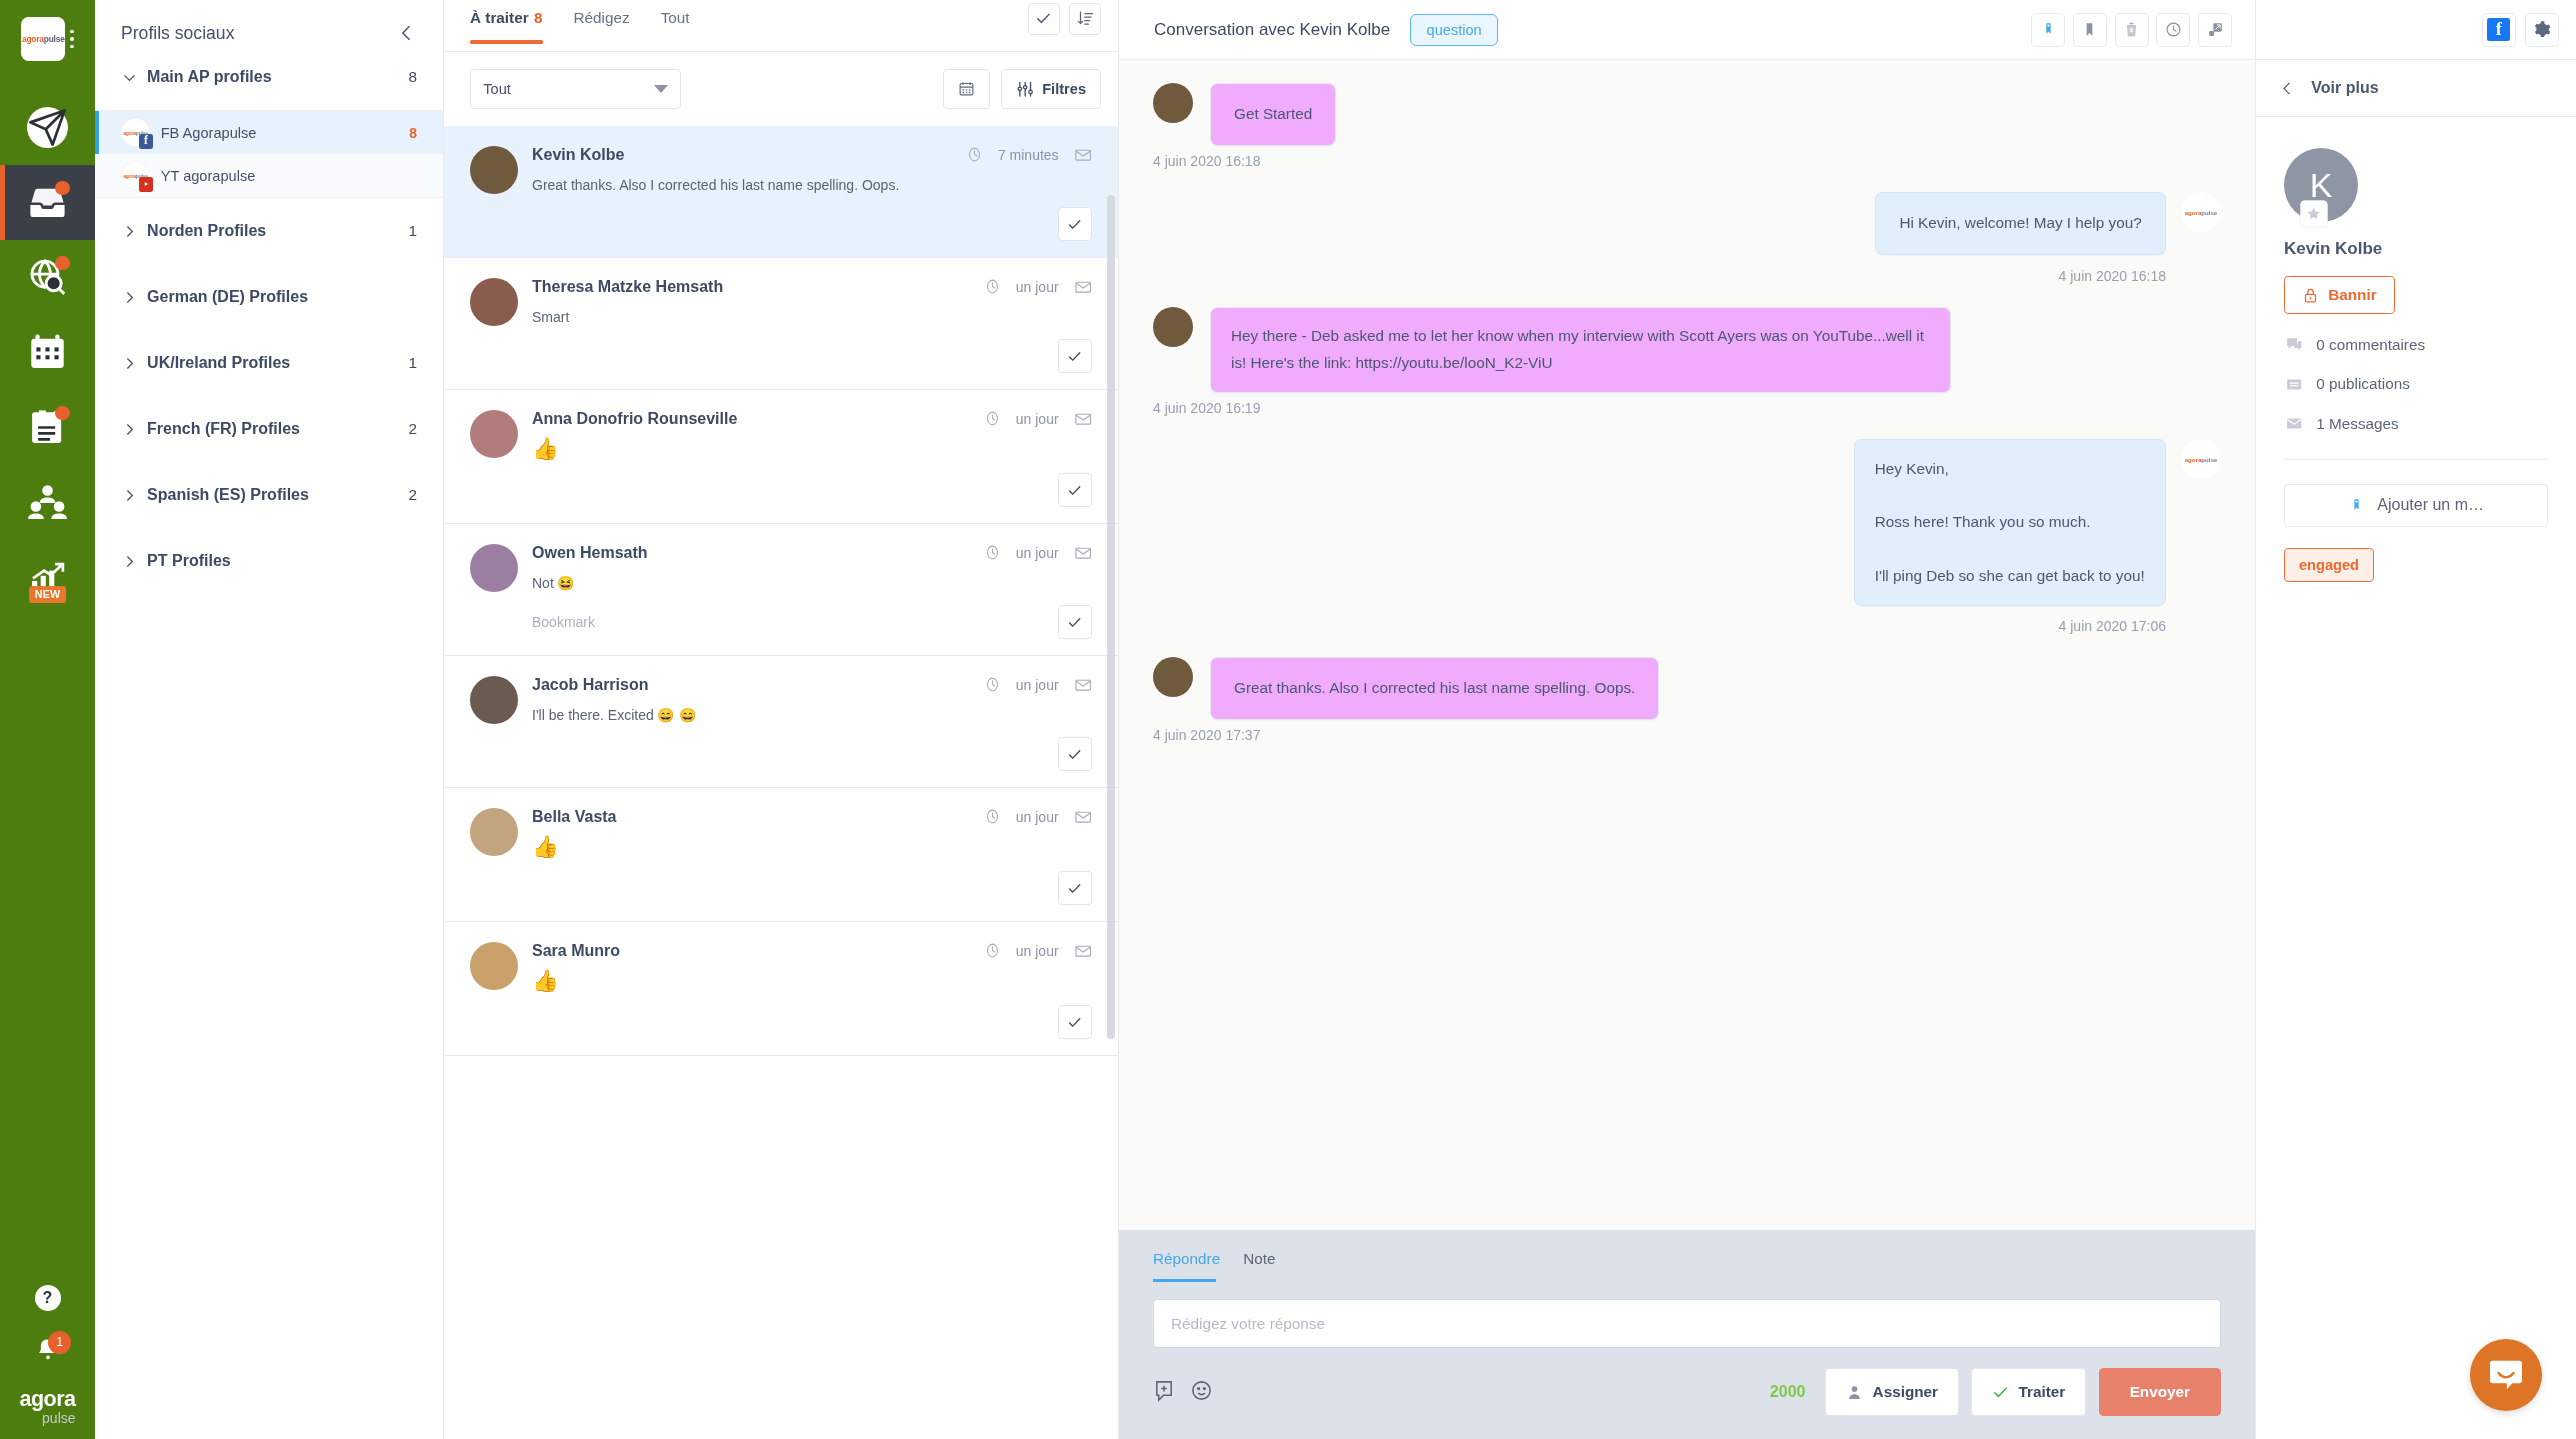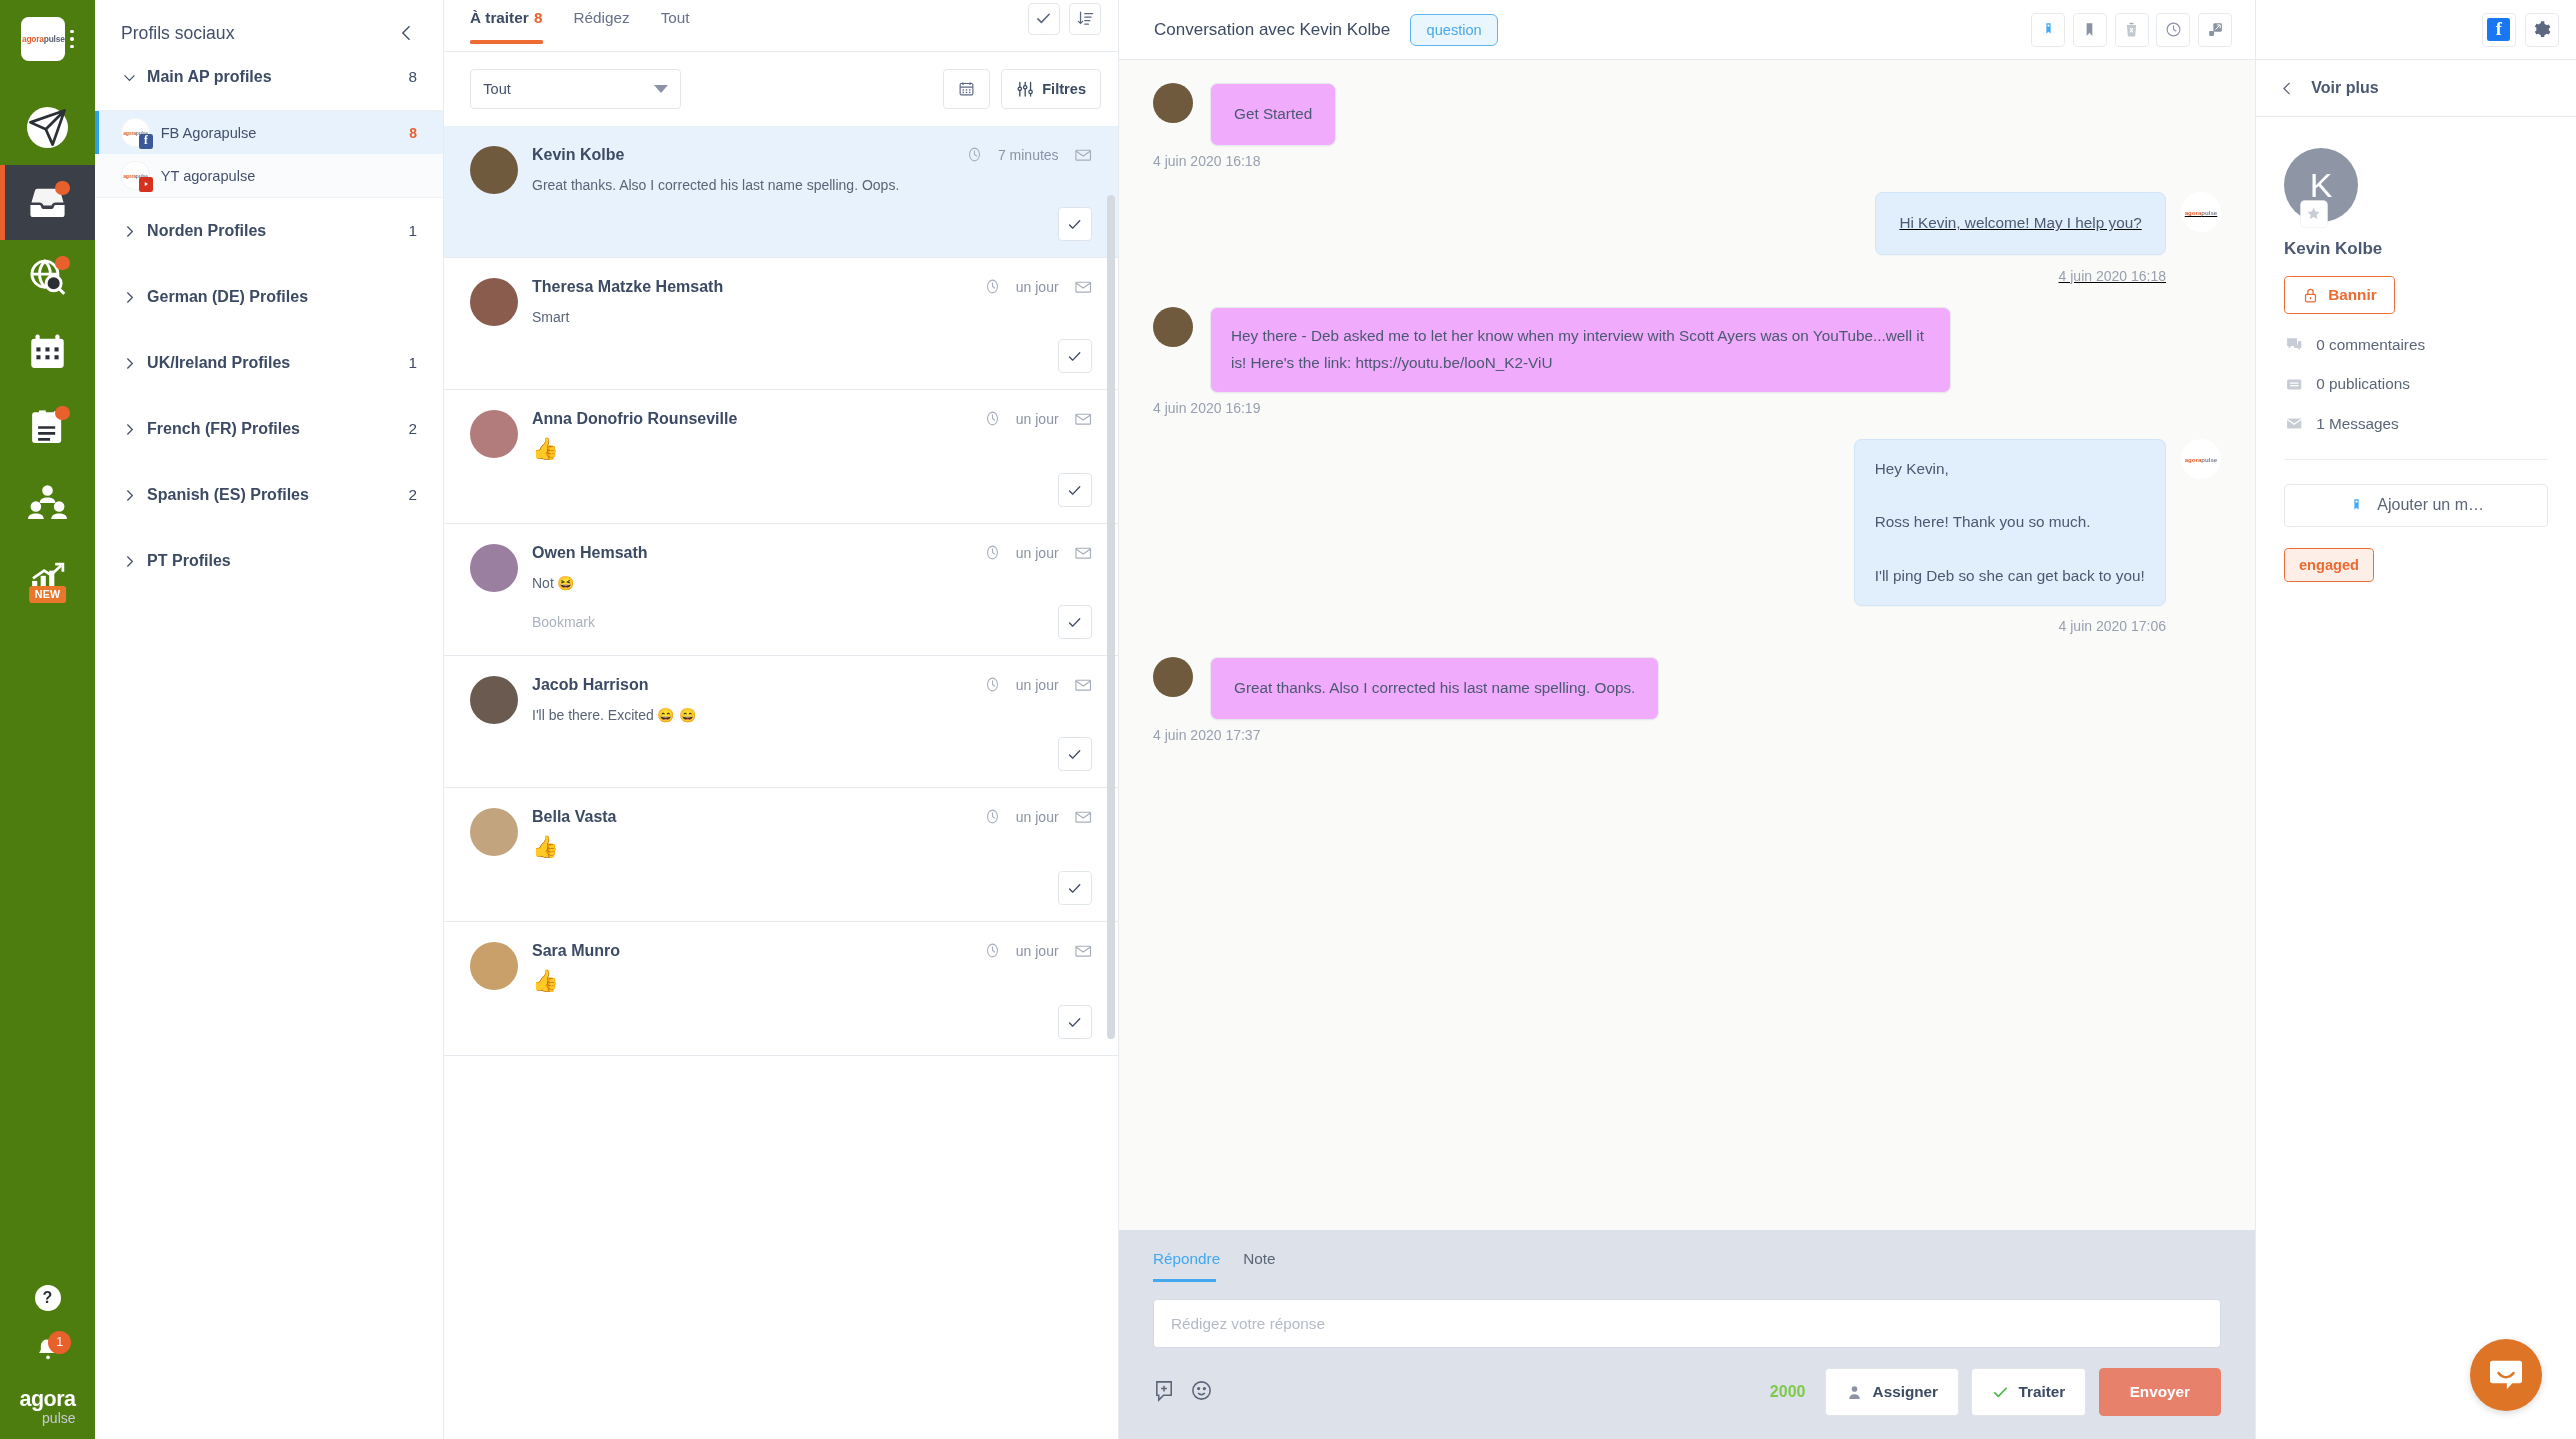--- a/index.html
+++ b/index.html
@@ -759,21 +759,21 @@
     </div>
 
     <div class="msgs" id="messages">
         <div class="m-wrap">
           <div class="msgrow">
             <div class="m-av" style="background:#6f5a3e"></div>
             <div class="bubble short" style="white-space:pre-line">Get Started</div>
           </div>
           <div class="m-time" style="margin-left: 0px;">4 juin 2020 16:18</div>
         </div>
-        <div class="m-wrap out" style="margin-left: auto; text-decoration: underline;">
+        <div class="m-wrap out" style="margin-left: auto;">
           <div class="msgrow out">
             <div class="bubble blue short" style="white-space:pre-line">Hi Kevin, welcome! May I help you?</div>
             <div class="m-av right">
               <span class="mini"><span class="o">agora</span><span class="p">pulse</span></span>
             </div>
           </div>
           <div class="m-time right" style="margin-right: 55px;">4 juin 2020 16:18</div>
         </div>
         <div class="m-wrap">
           <div class="msgrow">

